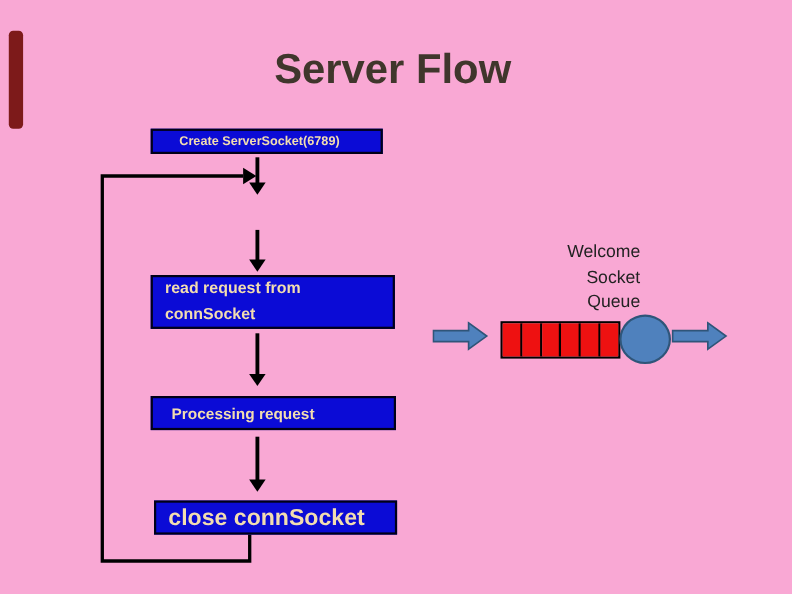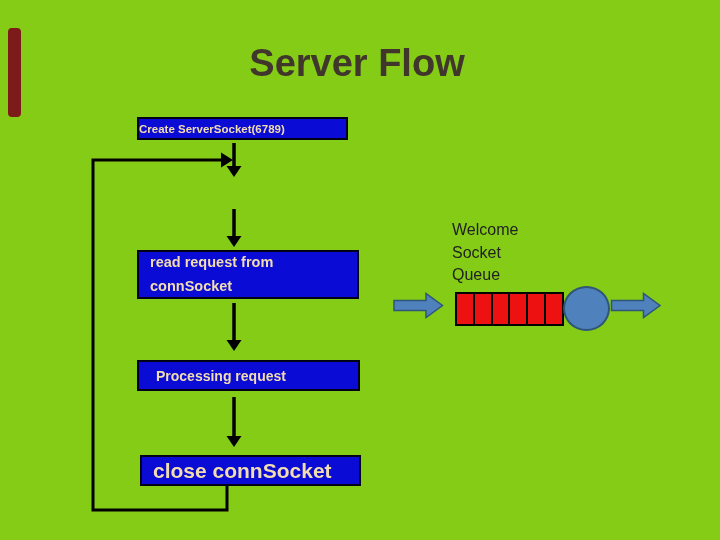--- a/index.html
+++ b/index.html
@@ -6,50 +6,50 @@
     --box-fill:#0b0bd6; --box-text:#f2ddb0; --box-border:#000018;
     --queue-cell:#ee1111; --queue-border:#000000;
     --arrow:#000000;
     --connector-blue:#4f81bd; --connector-blue-border:#2f5579;
     --accent-bar:#7d1a1a; --title-text:#40362c; --label-text:#222222;
   }
   html,body{margin:0;padding:0;}
   body{font-family:"Liberation Sans",sans-serif;}
   .slide{
     position:relative; width:720px; height:540px;
-    background:#84cc16; overflow:hidden;
+    background:#f9a8d4; overflow:hidden;
   }
   .accent-bar{
     position:absolute; left:8px; top:28px; width:13px; height:89px;
     background:var(--accent-bar); border-radius:4px;
   }
   .title{
     position:absolute; left:0; top:44px; width:714px;
     text-align:center; font-size:38px; font-weight:bold;
     color:var(--title-text); letter-spacing:0px; line-height:1;
   }
   .fbox{
     position:absolute; box-sizing:border-box;
     background:var(--box-fill); border:2px solid var(--box-border);
     color:var(--box-text); font-weight:bold;
     display:flex; align-items:center;
     white-space:pre-line;
   }
-  .fbox.b1{left:137px; top:117px; width:211px; height:23px; font-size:11.5px; padding-left:0;}
+  .fbox.b1{left:137px; top:117px; width:211px; height:23px; font-size:11.5px; padding-left:24px;}
   .fbox.b2{left:137px; top:178px; width:221px; height:28px; font-size:15px;   padding-left:11px;}
   .fbox.b3{left:137px; top:250px; width:222px; height:49px; font-size:14.5px; padding-left:11px; line-height:1.6;}
   .fbox.b4{left:137px; top:360px; width:223px; height:31px; font-size:14px;   padding-left:17px;}
   .fbox.b5{left:140px; top:455px; width:221px; height:31px; font-size:21px;   padding-left:11px;}
   .overlay{position:absolute; left:0; top:0; width:720px; height:540px; pointer-events:none;}
   .flow-line{stroke:var(--arrow); stroke-width:3.5; fill:none;}
   .flow-head{fill:var(--arrow); stroke:none;}
   .loop-line{stroke:var(--arrow); stroke-width:3; fill:none;}
   .queue-label{
     position:absolute; left:452px; top:219px; width:130px;
-    text-align:left; font-size:16px; line-height:22.5px;
+    text-align:right; font-size:16px; line-height:22.5px;
     color:var(--label-text); white-space:pre-line;
   }
   .blockarrow{fill:var(--connector-blue); stroke:var(--connector-blue-border); stroke-width:1.5;}
   .arrow-in{position:absolute; left:393px; top:292px;}
   .arrow-out{position:absolute; left:610px; top:292px;}
   .qcells{
     position:absolute; left:455px; top:292px; width:109px; height:34px;
     box-sizing:border-box; border:2px solid var(--queue-border);
     display:flex;
   }

